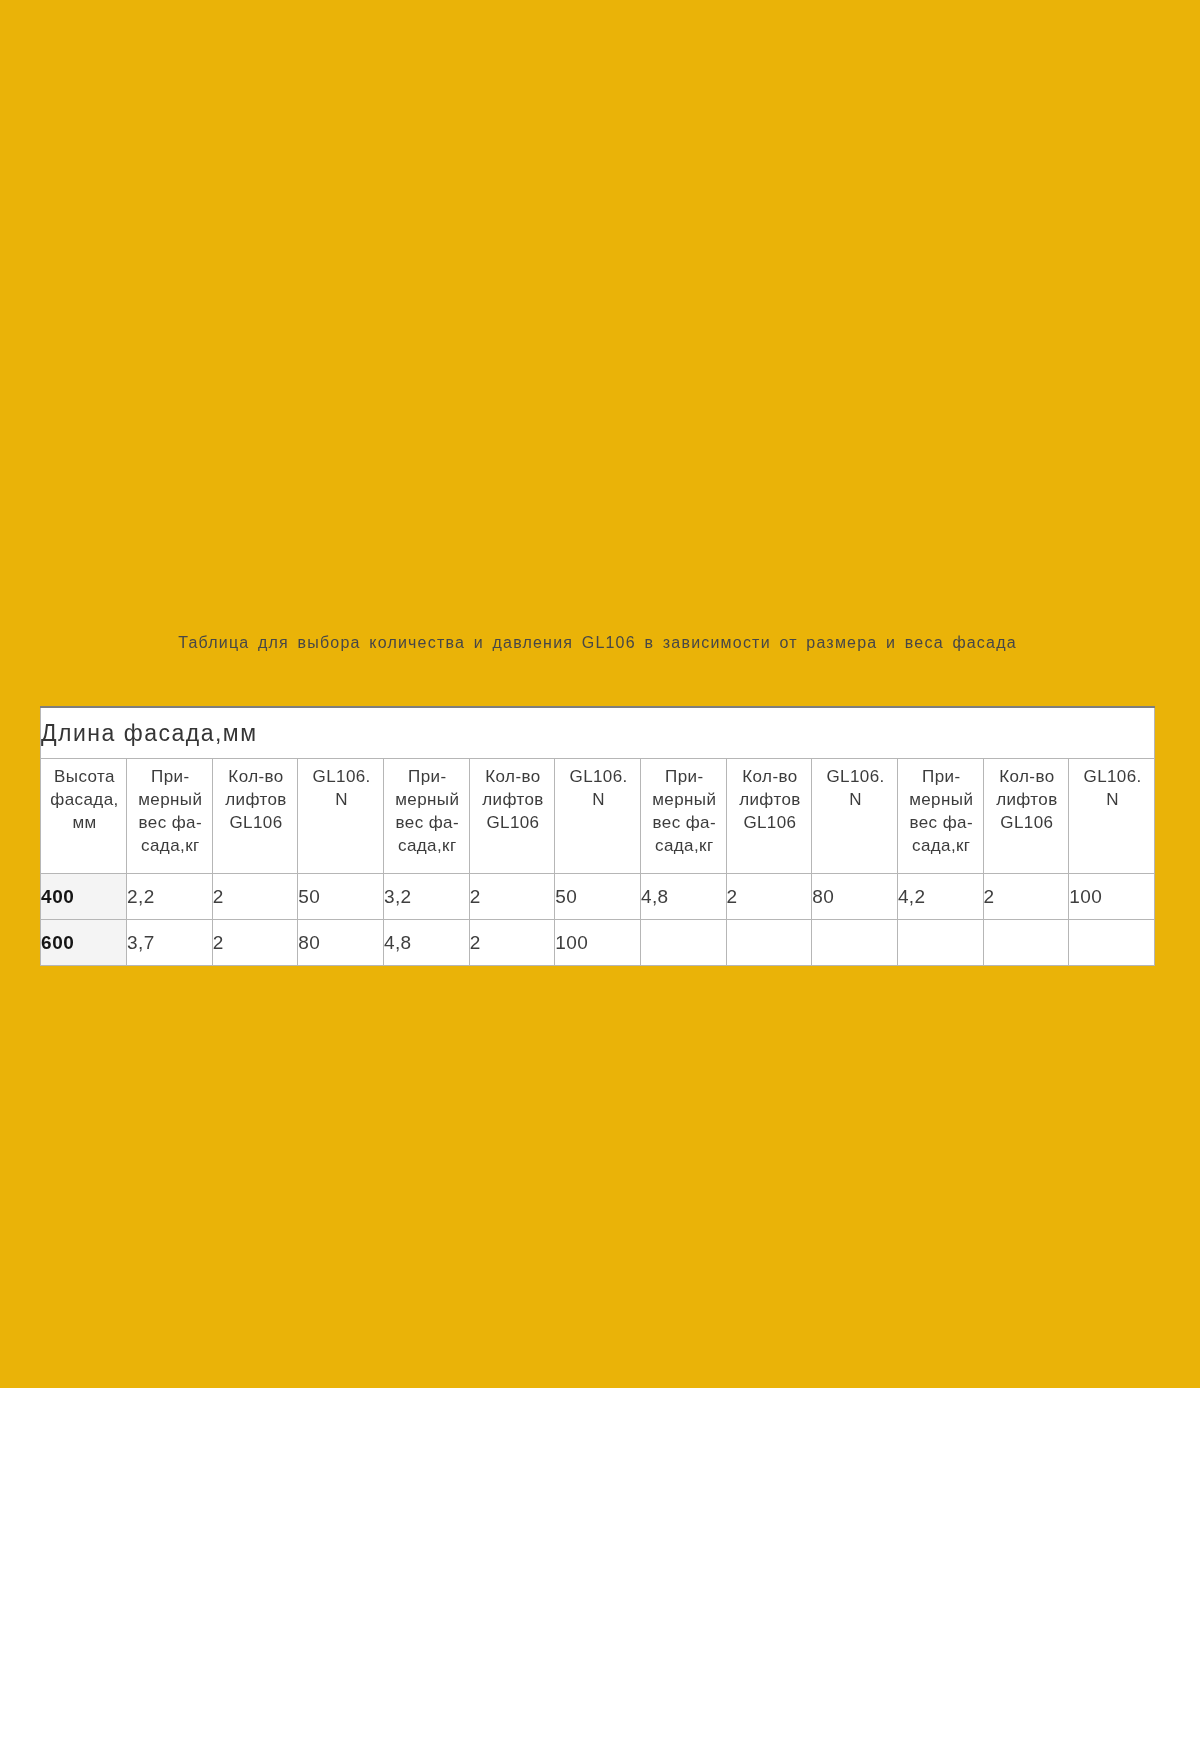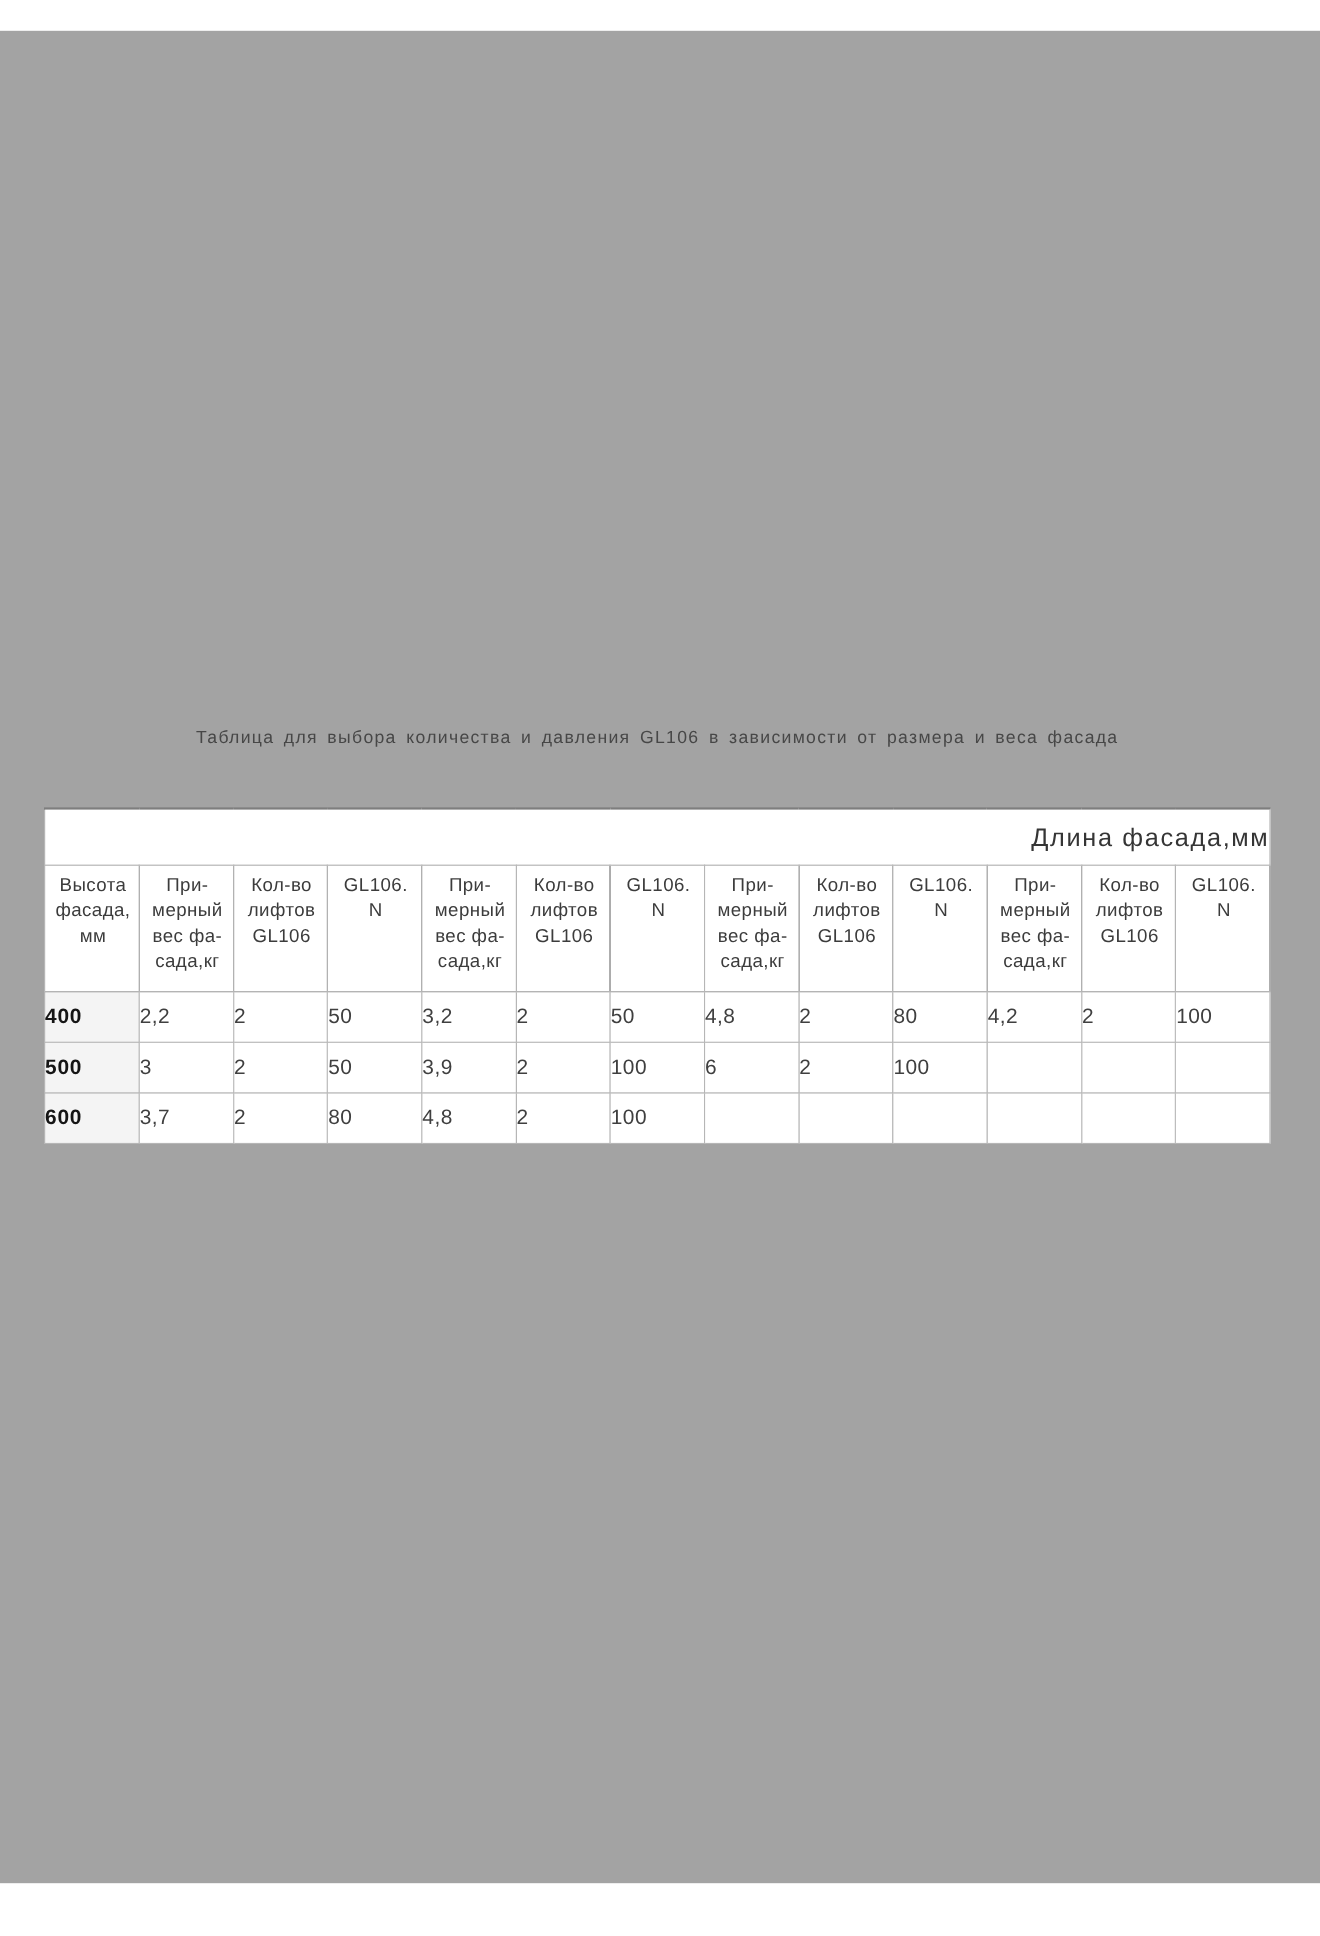--- a/index.html
+++ b/index.html
@@ -7,24 +7,23 @@
     padding: 0;
     background: #ffffff;
     width: 1200px;
     height: 1760px;
     font-family: "Liberation Sans", sans-serif;
     -webkit-font-smoothing: antialiased;
   }
   .page {
     position: relative;
     width: 1200px;
-    height: 1684px;
-    background: #a3a3a3;
+    height: 1388px;
+    background: #eab308;
     overflow: hidden;
-    margin-top: 28px;
   }
   .title {
     position: absolute;
     left: 40px;
     top: 634px;
     width: 1115px;
     text-align: center;
     font-size: 16px;
     letter-spacing: 1.2px;
     word-spacing: 3px;
@@ -42,21 +41,21 @@
   }
   table.tbl col.c0 { width: 86px; }
   table.tbl td {
     border: 1px solid #b6b6b6;
     padding: 0;
     color: #3d3d3d;
     background: #ffffff;
   }
   tr.r1 td.th-top {
     height: 50px;
-    text-align: right;
+    text-align: left;
     vertical-align: middle;
     font-size: 23px;
     letter-spacing: 1.5px;
     color: #353535;
   }
   tr.r2 td {
     height: 45px;
     text-align: center;
     vertical-align: middle;
     font-size: 20px;
@@ -170,35 +169,20 @@
       <td class="dv">2</td>
       <td class="dv">50</td>
       <td class="dv">4,8</td>
       <td class="dv">2</td>
       <td class="dv">80</td>
       <td class="dv">4,2</td>
       <td class="dv">2</td>
       <td class="dv">100</td>
     </tr>
 
-    <tr class="dr">
-      <td class="rh" style="background:#f4f4f4">500</td>
-      <td class="dv">3</td>
-      <td class="dv">2</td>
-      <td class="dv">50</td>
-      <td class="dv">3,9</td>
-      <td class="dv">2</td>
-      <td class="dv">100</td>
-      <td class="dv">6</td>
-      <td class="dv">2</td>
-      <td class="dv">100</td>
-      <td class="dv"></td>
-      <td class="dv"></td>
-      <td class="dv"></td>
-    </tr>
 
     <tr class="dr">
       <td class="rh" style="background:#f4f4f4">600</td>
       <td class="dv">3,7</td>
       <td class="dv">2</td>
       <td class="dv">80</td>
       <td class="dv">4,8</td>
       <td class="dv">2</td>
       <td class="dv">100</td>
       <td class="dv"></td>

